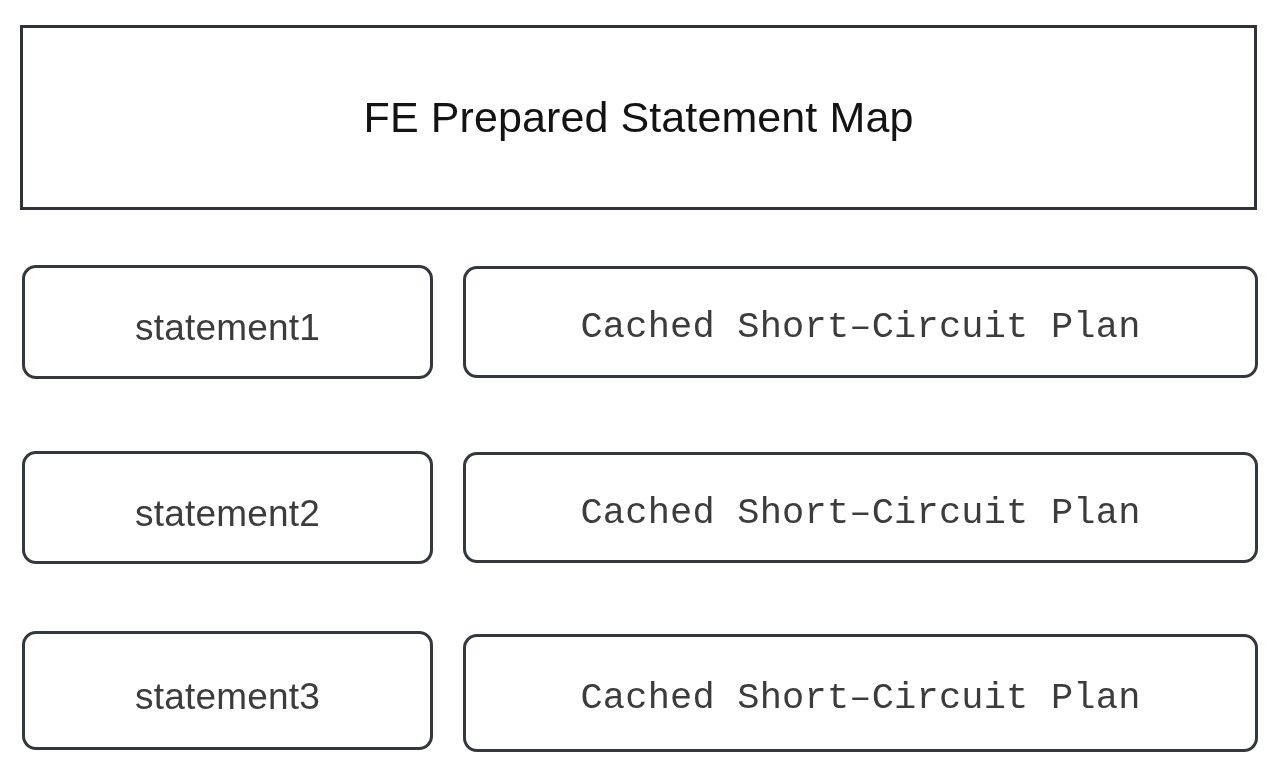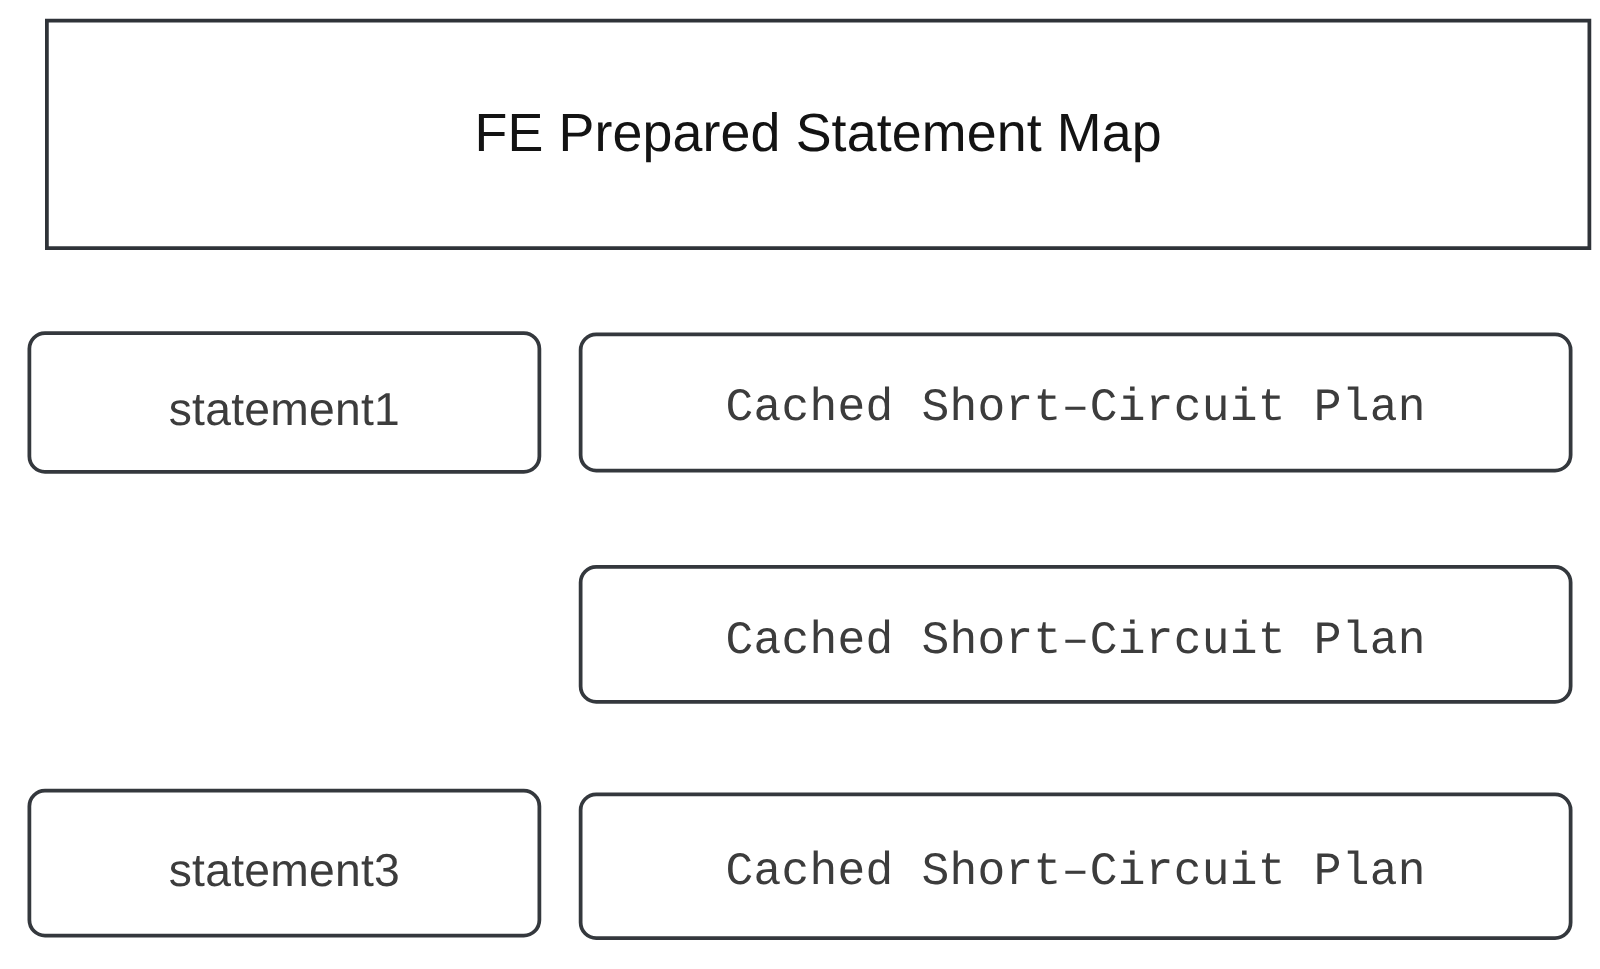--- a/index.html
+++ b/index.html
@@ -18,31 +18,30 @@
     position: relative;
     width: 1280px;
     height: 775px;
     background: #ffffff;
   }
 
   
   .map-container {
     position: absolute;
     left: 20px;
-    top: 15px;
+    top: 25px;
     width: 1237px;
     height: 185px;
     box-sizing: border-box;
     border: 3px solid #2f3338;
     border-radius: 0;
     background: #ffffff;
     display: flex;
     align-items: center;
     justify-content: center;
-    margin-left: 16px;
   }
   .map-title {
     font-size: 43px;
     font-weight: 400;
     color: #131313;
     letter-spacing: 0.1px;
     line-height: 1;
     white-space: nowrap;
   }
 
@@ -89,20 +88,23 @@
     <span class="map-title">FE Prepared Statement Map</span>
   </div>
 
   <div class="node col-key row-1">
     <span class="node-label">statement1</span>
   </div>
   <div class="node col-plan row-1">
     <span class="node-label">Cached Short–Circuit Plan</span>
   </div>
 
+  <div class="node col-key row-2">
+    <span class="node-label">statement2</span>
+  </div>
   <div class="node col-plan row-2">
     <span class="node-label">Cached Short–Circuit Plan</span>
   </div>
 
   <div class="node col-key row-3">
     <span class="node-label">statement3</span>
   </div>
   <div class="node col-plan row-3">
     <span class="node-label">Cached Short–Circuit Plan</span>
   </div>

